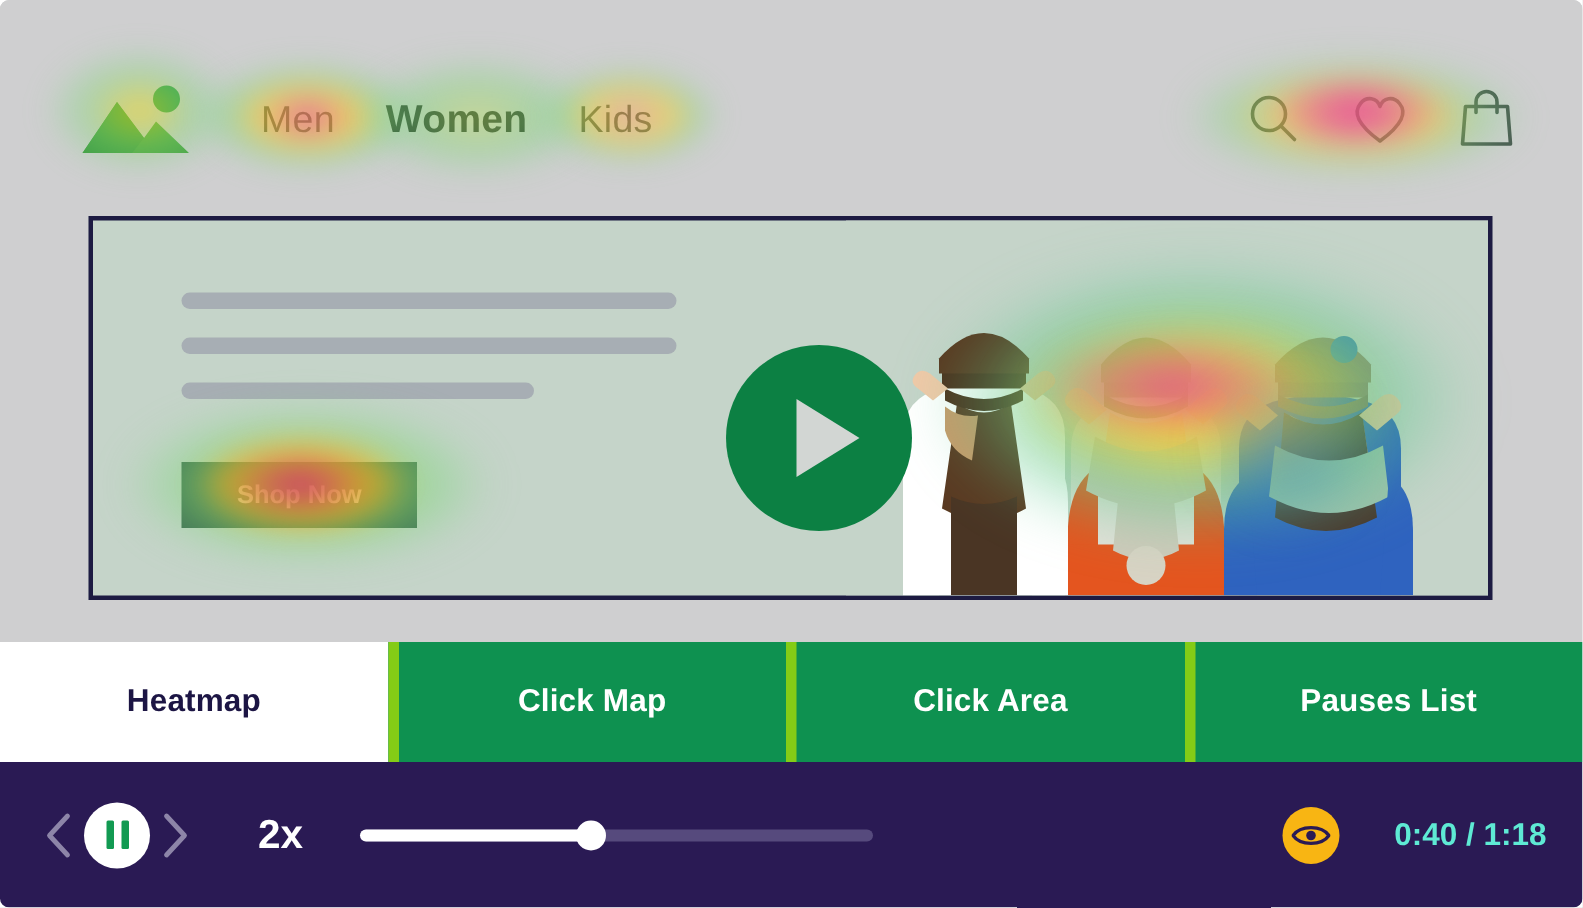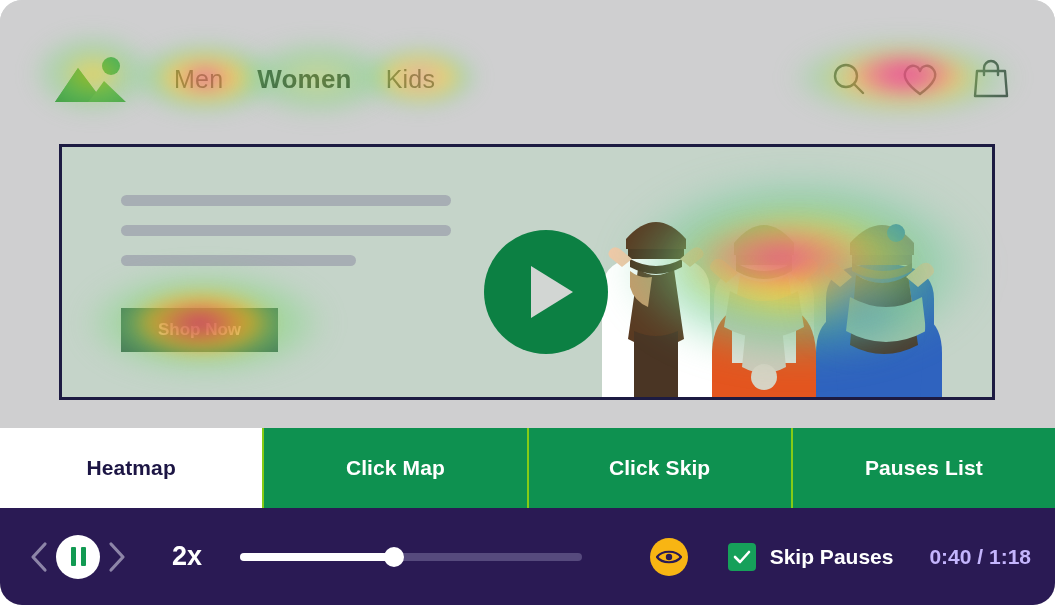--- a/index.html
+++ b/index.html
@@ -7,21 +7,21 @@
   html, body {
     width: 1055px; height: 605px;
     background: #ffffff;
     font-family: "Liberation Sans", sans-serif;
     overflow: hidden;
   }
 
   .app {
     position: relative;
     width: 1055px; height: 605px;
-    border-radius: 22px;
+    border-radius: 6px;
     overflow: hidden;
     background: #cfd0d0;
     display: flex;
     flex-direction: column;
   }
 
   
   .stage {
     position: relative;
     height: 428px;
@@ -113,21 +113,21 @@
 
   
   .tabs { display: flex; height: 80px; background: #0e9150; }
   .tab {
     flex: 1 1 0;
     display: flex; align-items: center; justify-content: center;
     color: #ffffff;
     font-size: 21px;
     font-weight: bold;
     background: #0e9150;
-    border-left: 2px solid #84cc16;
+    border-left: 7px solid #84cc16;
     letter-spacing: .1px;
   }
   .tab:first-child { border-left: none; }
   .tab.active { background: #ffffff; color: #1c1544; }
 
   
   .player {
     flex: 1 1 auto;
     background: #2a1a54;
     display: flex;
@@ -158,21 +158,21 @@
     transform: translateX(-50%);
   }
   .player-spacer { flex: 1 1 auto; }
   .eye-btn { width: 38px; height: 38px; border-radius: 50%; background: #f8b513; display:flex; align-items:center; justify-content:center; }
   .skip-group { display: flex; align-items: center; gap: 14px; margin-left: 40px; }
   .checkbox {
     width: 28px; height: 28px; border-radius: 4px; background: #16a05a;
     display: flex; align-items: center; justify-content: center;
   }
   .skip-label { color: #ffffff; font-size: 21px; font-weight: bold; }
-  .timecode { color: #c4b5fd; font-size: 21px; font-weight: bold; margin-left: 36px; }
+  .timecode { color: #5eead4; font-size: 21px; font-weight: bold; margin-left: 36px; }
 </style>
 </head>
 <body>
 
 <div class="app">
 
   <div class="stage">
 
     <div class="site-nav">
 
@@ -311,21 +311,21 @@
       <div class="blob-out" style="left:690px;top:222px;width:185px;height:72px;
            background:radial-gradient(closest-side,rgba(222,60,165,.82),rgba(222,60,165,0) 100%);filter:blur(11px);"></div>
       <div class="blob-out" style="left:798px;top:245px;width:120px;height:110px;
            background:radial-gradient(closest-side,rgba(60,120,215,.45),rgba(60,120,215,0) 100%);filter:blur(14px);"></div>
     </div>
   </div>
 
   <div class="tabs">
     <div class="tab active">Heatmap</div>
     <div class="tab">Click Map</div>
-    <div class="tab">Click Skip</div>
+    <div class="tab">Click Area</div>
     <div class="tab">Pauses List</div>
   </div>
 
   <div class="player">
 
     <div class="transport">
       <span class="chev">
         <svg width="22" height="32" viewBox="0 0 22 32" fill="none" stroke="#8d85a8" stroke-width="3.2" stroke-linecap="round" stroke-linejoin="round">
           <polyline points="17,3 5,16 17,29"></polyline>
         </svg>
@@ -351,24 +351,16 @@
 
     <div class="player-spacer"></div>
 
     <span class="eye-btn">
       <svg width="26" height="18" viewBox="0 0 26 18" fill="none" stroke="#2a1a54" stroke-width="2.2">
         <path d="M1 9 C6 2 20 2 25 9 C20 16 6 16 1 9 Z" stroke-linejoin="round"></path>
         <circle cx="13" cy="9" r="3.2" fill="#2a1a54" stroke="none"></circle>
       </svg>
     </span>
 
-    <div class="skip-group">
-      <span class="checkbox">
-        <svg width="18" height="14" viewBox="0 0 18 14" fill="none" stroke="#ffffff" stroke-width="2.6" stroke-linecap="round" stroke-linejoin="round">
-          <polyline points="2,7 7,12 16,2"></polyline>
-        </svg>
-      </span>
-      <span class="skip-label">Skip Pauses</span>
-    </div>
 
     <div class="timecode">0:40 / 1:18</div>
   </div>
 </div>
 
 </body></html>

